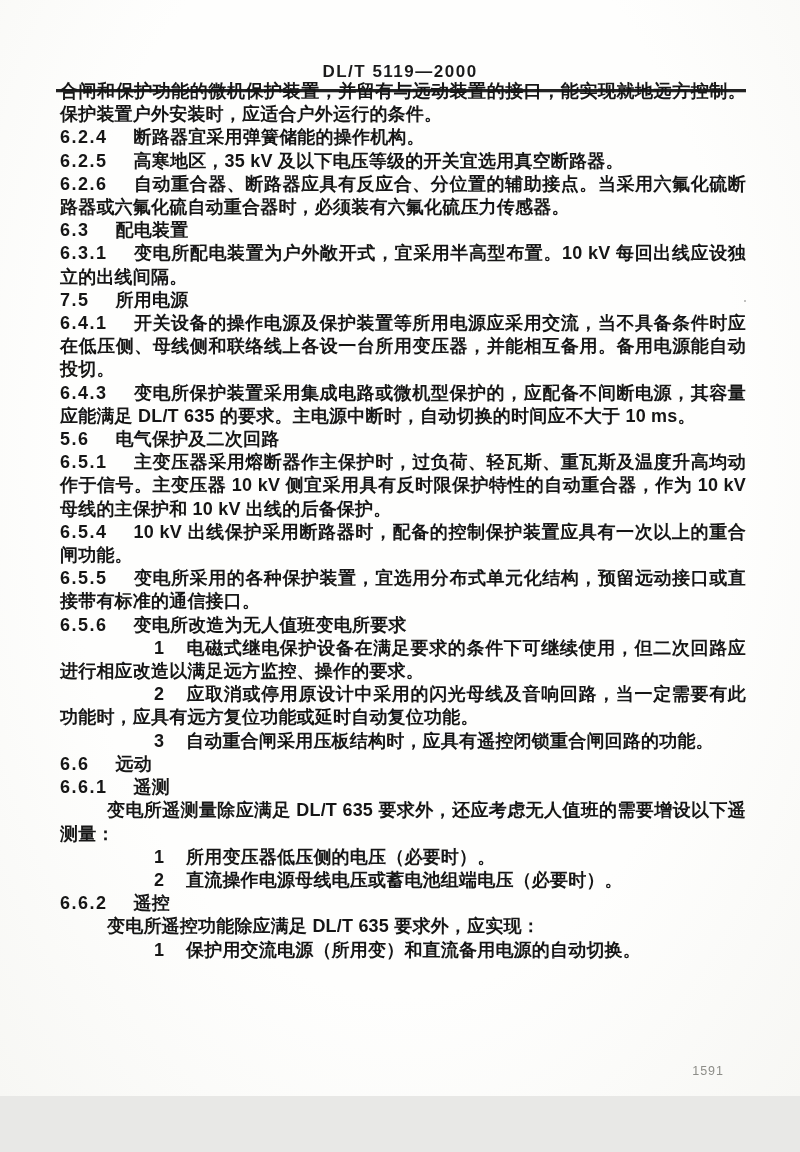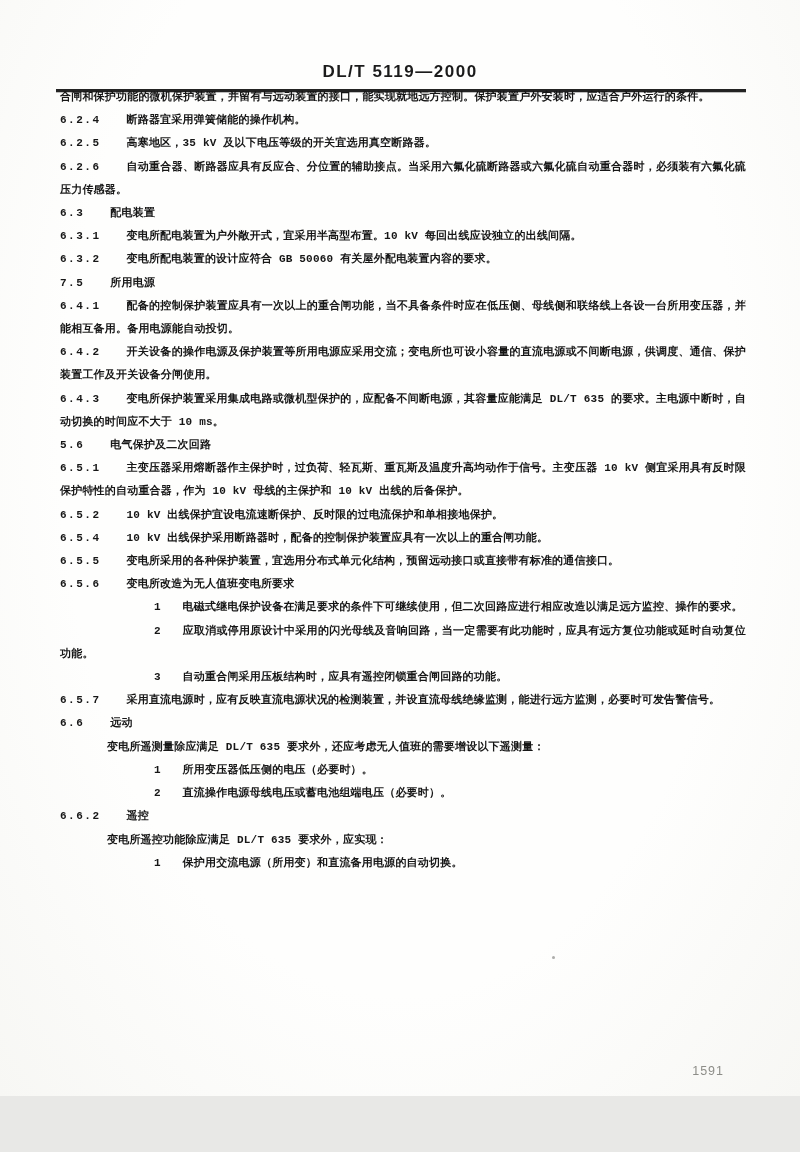--- a/index.html
+++ b/index.html
@@ -33,29 +33,28 @@
     position: absolute;
     top: 89px;
     left: 56px;
     width: 690px;
     height: 3px;
     background: #232323;
     box-shadow: 0 1px 0 rgba(0,0,0,0.25);
   }
   .content {
     position: absolute;
-    top: 86px;
+    top: 80px;
     left: 60px;
     width: 686px;
-    font-size: 11px;
+    font-size: 18px;
     line-height: 23.2px;
     font-weight: 600;
     text-align: justify;
     letter-spacing: 0.2px;
-    font-family: Liberation Mono, monospace;
   }
   p.para {
     margin: 0;
     padding: 0;
   }
   .para .num {
     display: inline-block;
     margin-right: 26px;
     letter-spacing: 1.5px;
     font-weight: 700;
@@ -98,36 +97,33 @@
 
   <div class="header-rule"></div>
 
   <div class="content" id="content">
       <p class="para kind-body"><span class="txt">合闸和保护功能的微机保护装置，并留有与远动装置的接口，能实现就地远方控制。保护装置户外安装时，应适合户外运行的条件。</span></p>
       <p class="para kind-clause"><span class="num">6.2.4</span><span class="txt">断路器宜采用弹簧储能的操作机构。</span></p>
       <p class="para kind-clause"><span class="num">6.2.5</span><span class="txt">高寒地区，35 kV 及以下电压等级的开关宜选用真空断路器。</span></p>
       <p class="para kind-clause"><span class="num">6.2.6</span><span class="txt">自动重合器、断路器应具有反应合、分位置的辅助接点。当采用六氟化硫断路器或六氟化硫自动重合器时，必须装有六氟化硫压力传感器。</span></p>
       <p class="para kind-heading"><span class="num">6.3</span><span class="txt">配电装置</span></p>
       <p class="para kind-clause"><span class="num">6.3.1</span><span class="txt">变电所配电装置为户外敞开式，宜采用半高型布置。10 kV 每回出线应设独立的出线间隔。</span></p>
-      <p class="para kind-clause"><span class="num">6.3.2</span><span class="txt">变电所配电装置的设计应符合 GB 50060 有关屋外配电装置内容的要求。</span></p>
       <p class="para kind-heading"><span class="num">7.5</span><span class="txt">所用电源</span></p>
-      <p class="para kind-clause"><span class="num">6.4.1</span><span class="txt">配备的控制保护装置应具有一次以上的重合闸功能，当不具备条件时应在低压侧、母线侧和联络线上各设一台所用变压器，并能相互备用。备用电源能自动投切。</span></p>
-      <p class="para kind-clause"><span class="num">6.4.2</span><span class="txt">开关设备的操作电源及保护装置等所用电源应采用交流；变电所也可设小容量的直流电源或不间断电源，供调度、通信、保护装置工作及开关设备分闸使用。</span></p>
+      <p class="para kind-clause"><span class="num">6.4.1</span><span class="txt">开关设备的操作电源及保护装置等所用电源应采用交流，当不具备条件时应在低压侧、母线侧和联络线上各设一台所用变压器，并能相互备用。备用电源能自动投切。</span></p>
       <p class="para kind-clause"><span class="num">6.4.3</span><span class="txt">变电所保护装置采用集成电路或微机型保护的，应配备不间断电源，其容量应能满足 DL/T 635 的要求。主电源中断时，自动切换的时间应不大于 10 ms。</span></p>
       <p class="para kind-heading"><span class="num">5.6</span><span class="txt">电气保护及二次回路</span></p>
       <p class="para kind-clause"><span class="num">6.5.1</span><span class="txt">主变压器采用熔断器作主保护时，过负荷、轻瓦斯、重瓦斯及温度升高均动作于信号。主变压器 10 kV 侧宜采用具有反时限保护特性的自动重合器，作为 10 kV 母线的主保护和 10 kV 出线的后备保护。</span></p>
-      <p class="para kind-clause"><span class="num">6.5.2</span><span class="txt">10 kV 出线保护宜设电流速断保护、反时限的过电流保护和单相接地保护。</span></p>
       <p class="para kind-clause"><span class="num">6.5.4</span><span class="txt">10 kV 出线保护采用断路器时，配备的控制保护装置应具有一次以上的重合闸功能。</span></p>
       <p class="para kind-clause"><span class="num">6.5.5</span><span class="txt">变电所采用的各种保护装置，宜选用分布式单元化结构，预留远动接口或直接带有标准的通信接口。</span></p>
       <p class="para kind-clause"><span class="num">6.5.6</span><span class="txt">变电所改造为无人值班变电所要求</span></p>
       <p class="para kind-item"><span class="num">1</span><span class="txt">电磁式继电保护设备在满足要求的条件下可继续使用，但二次回路应进行相应改造以满足远方监控、操作的要求。</span></p>
       <p class="para kind-item"><span class="num">2</span><span class="txt">应取消或停用原设计中采用的闪光母线及音响回路，当一定需要有此功能时，应具有远方复位功能或延时自动复位功能。</span></p>
       <p class="para kind-item"><span class="num">3</span><span class="txt">自动重合闸采用压板结构时，应具有遥控闭锁重合闸回路的功能。</span></p>
-      <p class="para kind-clause"><span class="num">6.5.7</span><span class="txt">采用直流电源时，应有反映直流电源状况的检测装置，并设直流母线绝缘监测，能进行远方监测，必要时可发告警信号。</span></p>
       <p class="para kind-heading"><span class="num">6.6</span><span class="txt">远动</span></p>
+      <p class="para kind-heading"><span class="num">6.6.1</span><span class="txt">遥测</span></p>
       <p class="para kind-intro"><span class="txt">变电所遥测量除应满足 DL/T 635 要求外，还应考虑无人值班的需要增设以下遥测量：</span></p>
       <p class="para kind-item"><span class="num">1</span><span class="txt">所用变压器低压侧的电压（必要时）。</span></p>
       <p class="para kind-item"><span class="num">2</span><span class="txt">直流操作电源母线电压或蓄电池组端电压（必要时）。</span></p>
       <p class="para kind-heading"><span class="num">6.6.2</span><span class="txt">遥控</span></p>
       <p class="para kind-intro"><span class="txt">变电所遥控功能除应满足 DL/T 635 要求外，应实现：</span></p>
       <p class="para kind-item"><span class="num">1</span><span class="txt">保护用交流电源（所用变）和直流备用电源的自动切换。</span></p>
     </div>
 
   <div class="page-num">1591</div>
 

